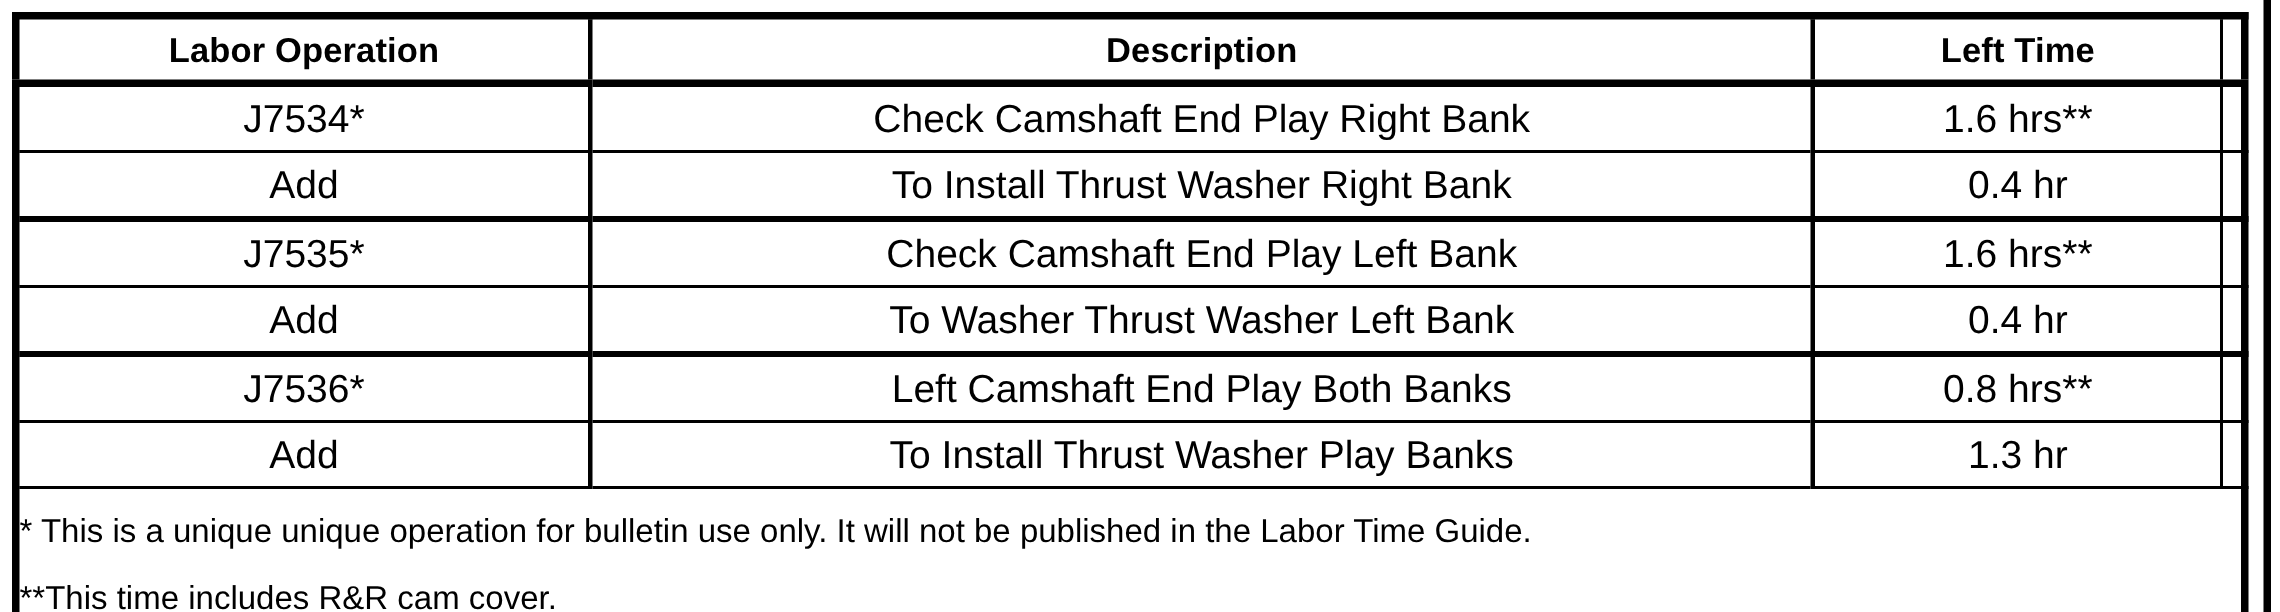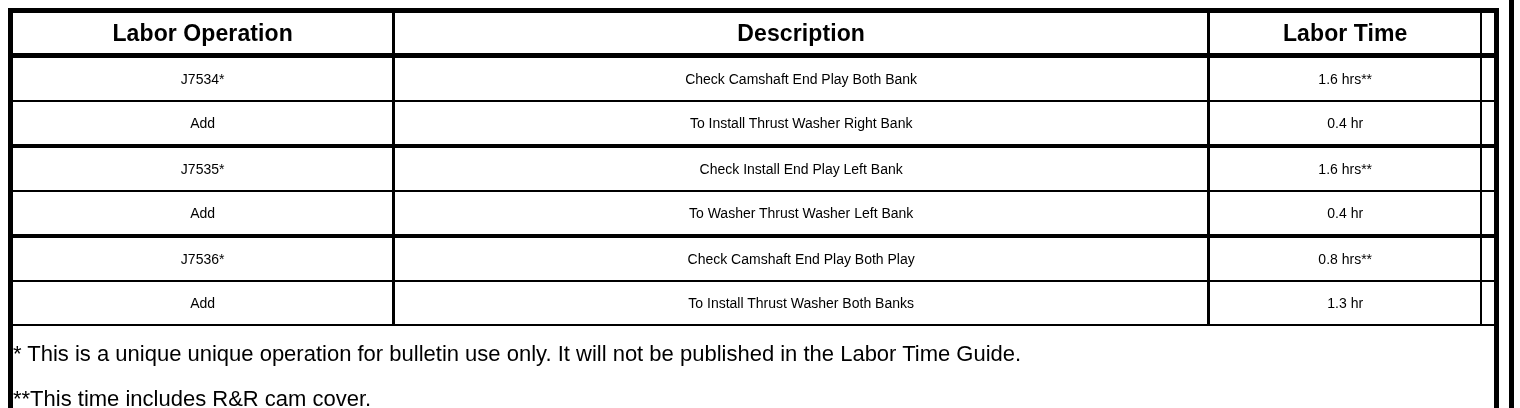--- a/index.html
+++ b/index.html
@@ -71,21 +71,21 @@
     text-align: center;
     font-size: 23px;
     font-weight: bold;
     letter-spacing: 0.1px;
   }
 
   
   .data-row td {
     height: 42px;
     text-align: center;
-    font-size: 14px;
+    font-size: 26px;
     font-weight: normal;
   }
   
   .rule-thin td { border-bottom: 2px solid #000000; }
   
   .rule-thick td { border-bottom: 4px solid #000000; }
 
   
   .notes-cell {
     height: 100px;
@@ -114,64 +114,64 @@
       <col class="c-op">
       <col class="c-desc">
       <col class="c-time">
       <col class="c-pad">
     </colgroup>
 
     <thead>
       <tr class="hdr-row">
         <th class="v-sep">Labor Operation</th>
         <th class="v-sep">Description</th>
-        <th class="v-sep-thin">Labor Time</th>
+        <th class="v-sep-thin">Left Time</th>
         <th></th>
       </tr>
     </thead>
 
     <tbody>
       <tr class="data-row rule-thin">
         <td class="v-sep">J7534*</td>
-        <td class="v-sep">Check Camshaft End Play Both Bank</td>
+        <td class="v-sep">Check Camshaft End Play Right Bank</td>
         <td class="v-sep-thin">1.6 hrs**</td>
         <td></td>
       </tr>
 
       <tr class="data-row rule-thick">
         <td class="v-sep">Add</td>
         <td class="v-sep">To Install Thrust Washer Right Bank</td>
         <td class="v-sep-thin">0.4 hr</td>
         <td></td>
       </tr>
 
       <tr class="data-row rule-thin">
         <td class="v-sep">J7535*</td>
-        <td class="v-sep">Check Install End Play Left Bank</td>
+        <td class="v-sep">Check Camshaft End Play Left Bank</td>
         <td class="v-sep-thin">1.6 hrs**</td>
         <td></td>
       </tr>
 
       <tr class="data-row rule-thick">
         <td class="v-sep">Add</td>
         <td class="v-sep">To Washer Thrust Washer Left Bank</td>
         <td class="v-sep-thin">0.4 hr</td>
         <td></td>
       </tr>
 
       <tr class="data-row rule-thin">
         <td class="v-sep">J7536*</td>
-        <td class="v-sep">Check Camshaft End Play Both Play</td>
+        <td class="v-sep">Left Camshaft End Play Both Banks</td>
         <td class="v-sep-thin">0.8 hrs**</td>
         <td></td>
       </tr>
 
       <tr class="data-row rule-thin">
         <td class="v-sep">Add</td>
-        <td class="v-sep">To Install Thrust Washer Both Banks</td>
+        <td class="v-sep">To Install Thrust Washer Play Banks</td>
         <td class="v-sep-thin">1.3 hr</td>
         <td></td>
       </tr>
 
       <tr>
         <td class="notes-cell" colspan="4">
           <span class="note-line">* This is a unique unique operation for bulletin use only. It will not be published in the Labor Time Guide.</span>
           <span class="note-gap"></span>
           <span class="note-line">**This time includes R&amp;R cam cover.</span>
         </td>

